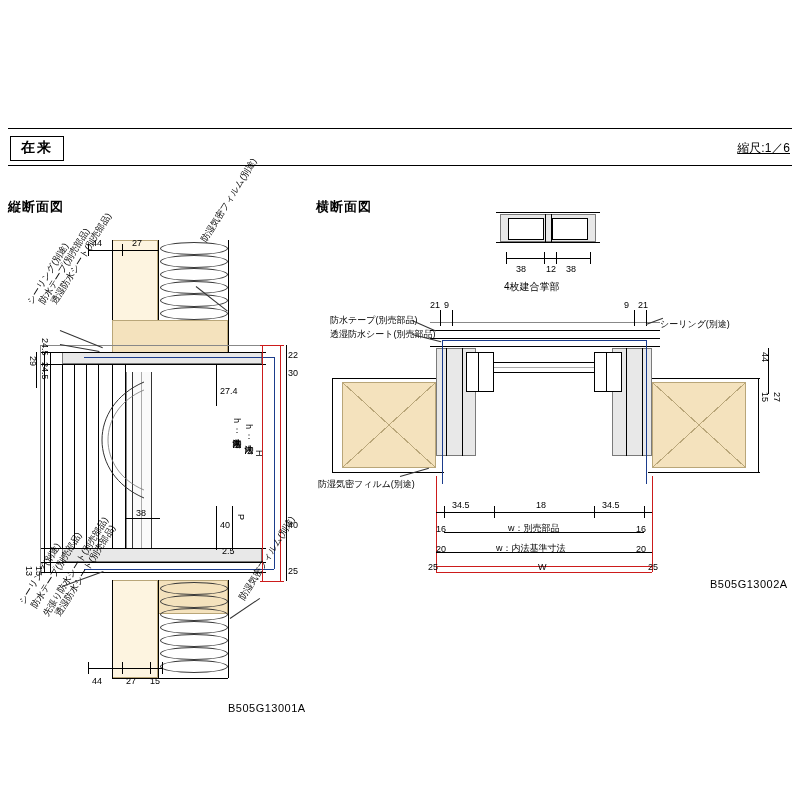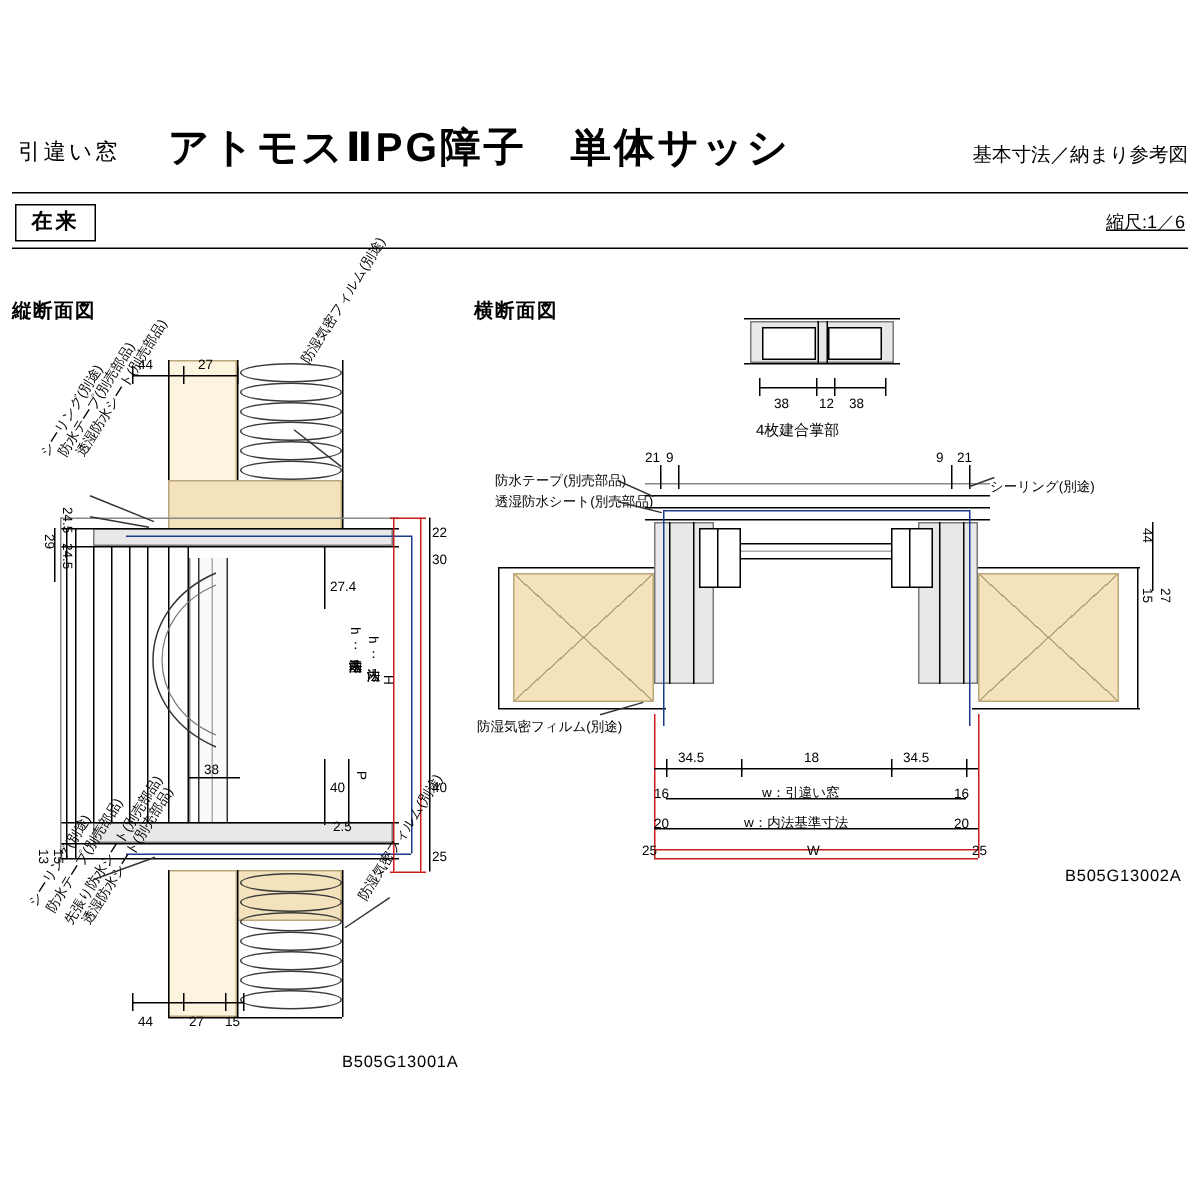--- a/index.html
+++ b/index.html
@@ -65,25 +65,20 @@
   .note.d{transform-origin:left top;}
 
   .glassPane{position:absolute;border-left:1px solid #333;border-right:1px solid #333;background:#fafafa;}
   .leader{position:absolute;height:1px;background:#333;transform-origin:left center;}
 </style>
 </head>
 <body>
 
 <div class="sheet">
 
-  <div class="hdr">
-    <div class="kind">引違い窓</div>
-    <div class="title">アトモスⅡPG障子　単体サッシ</div>
-    <div class="sub">基本寸法／納まり参考図</div>
-  </div>
   <div class="rule r1"></div>
   <div class="zairai">在来</div>
   <div class="scale">縮尺:1／6</div>
   <div class="rule r2"></div>
 
   <div class="viewLabel vl-left">縦断面図</div>
   <div class="viewLabel vl-right">横断面図</div>
 
   <div class="code code-left">B505G13001A</div>
   <div class="code code-right">B505G13002A</div>
@@ -308,21 +303,21 @@
     <div class="ln v1" style="left:494px;top:506px;height:12px;"></div>
     <div class="ln v1" style="left:594px;top:506px;height:12px;"></div>
     <div class="ln v1" style="left:644px;top:506px;height:12px;"></div>
     <div class="dimtxt" style="left:452px;top:500px;">34.5</div>
     <div class="dimtxt" style="left:536px;top:500px;">18</div>
     <div class="dimtxt" style="left:602px;top:500px;">34.5</div>
 
     <div class="ln h1" style="left:444px;top:532px;width:200px;"></div>
     <div class="dimtxt" style="left:436px;top:524px;">16</div>
     <div class="dimtxt" style="left:636px;top:524px;">16</div>
-    <div class="dimtxt" style="left:508px;top:522px;">w：引違い窓</div>
+    <div class="dimtxt" style="left:508px;top:522px;">w：別売部品</div>
 
     <div class="ln h1" style="left:436px;top:552px;width:216px;"></div>
     <div class="dimtxt" style="left:436px;top:544px;">20</div>
     <div class="dimtxt" style="left:636px;top:544px;">20</div>
     <div class="dimtxt" style="left:496px;top:542px;">w：内法基準寸法</div>
 
     <div class="ln h1 red" style="left:436px;top:572px;width:216px;"></div>
     <div class="dimtxt" style="left:428px;top:562px;">25</div>
     <div class="dimtxt" style="left:648px;top:562px;">25</div>
     <div class="dimtxt" style="left:538px;top:562px;">W</div>

